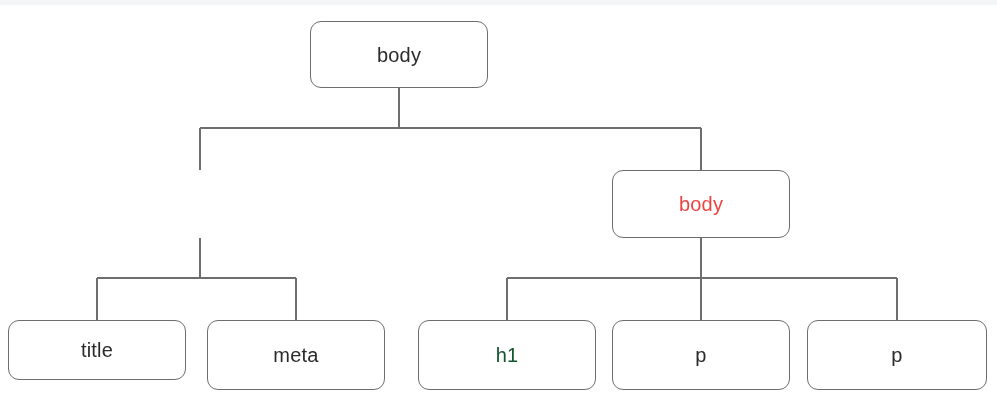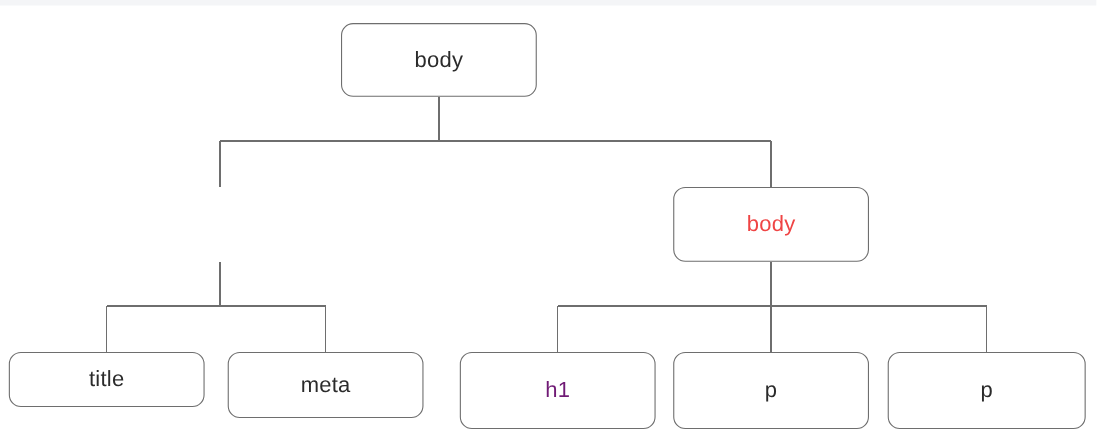--- a/index.html
+++ b/index.html
@@ -78,30 +78,30 @@
 
   <div class="node" id="node-html" style="left: 310px; top: 21px; width: 178px; height: 67px; background: rgb(255, 255, 255); border-color: rgb(110, 110, 110);">
     <span class="node-label" style="color: rgb(43, 43, 43);">body</span>
   </div>
 
 
   <div class="node" id="node-body" style="left: 612px; top: 170px; width: 178px; height: 68px; background: rgb(255, 255, 255); border-color: rgb(110, 110, 110);">
     <span class="node-label" style="color: #ef4444;">body</span>
   </div>
 
-  <div class="node" id="node-title" style="left: 8px; top: 320px; width: 178px; height: 50px; background: rgb(255, 255, 255); border-color: rgb(110, 110, 110);">
+  <div class="node" id="node-title" style="left: 8px; top: 320px; width: 178px; height: 60px; background: rgb(255, 255, 255); border-color: rgb(110, 110, 110);">
     <span class="node-label" style="color: rgb(43, 43, 43);">title</span>
   </div>
 
-  <div class="node" id="node-meta" style="left: 207px; top: 320px; width: 178px; height: 60px; background: rgb(255, 255, 255); border-color: rgb(110, 110, 110); text-align: right;">
+  <div class="node" id="node-meta" style="left: 207px; top: 320px; width: 178px; height: 70px; background: rgb(255, 255, 255); border-color: rgb(110, 110, 110); text-align: right;">
     <span class="node-label" style="color: rgb(43, 43, 43);">meta</span>
   </div>
 
   <div class="node" id="node-h1" style="left: 418px; top: 320px; width: 178px; height: 70px; background: rgb(255, 255, 255); border-color: rgb(110, 110, 110);">
-    <span class="node-label" style="color: #701a75;">h1</span>
+    <span class="node-label" style="color: #14532d;">h1</span>
   </div>
 
   <div class="node" id="node-p1" style="left: 612px; top: 320px; width: 178px; height: 70px; background: rgb(255, 255, 255); border-color: rgb(110, 110, 110);">
     <span class="node-label" style="color: rgb(43, 43, 43);">p</span>
   </div>
 
   <div class="node" id="node-p2" style="left: 807px; top: 320px; width: 180px; height: 70px; background: rgb(255, 255, 255); border-color: rgb(110, 110, 110);">
     <span class="node-label" style="color: rgb(43, 43, 43);">p</span>
   </div>
 

